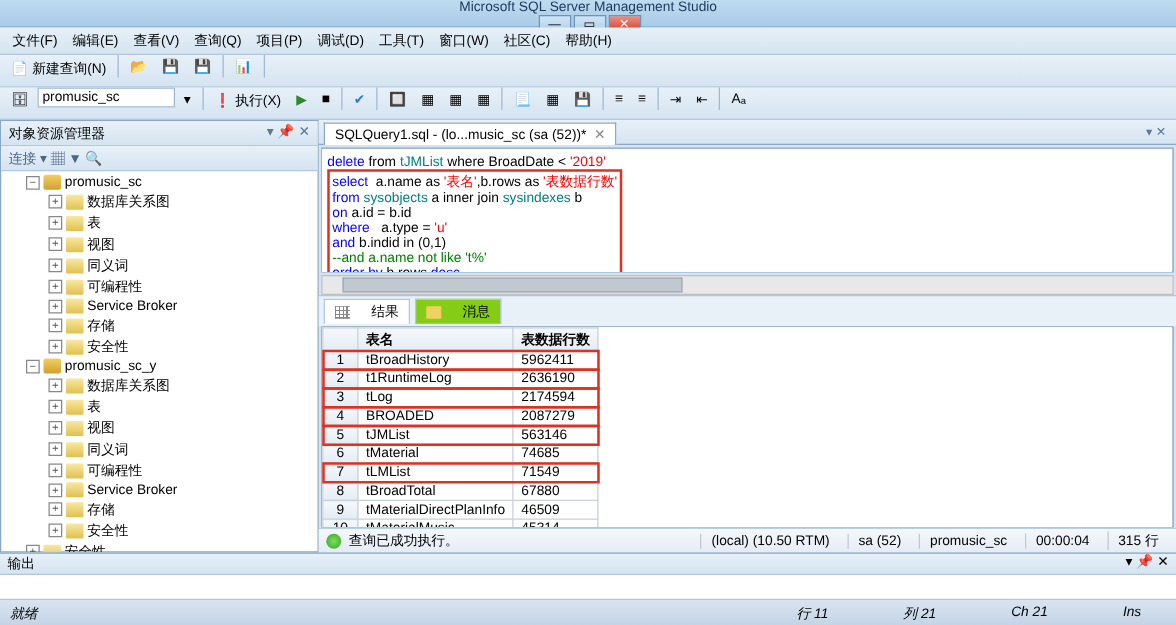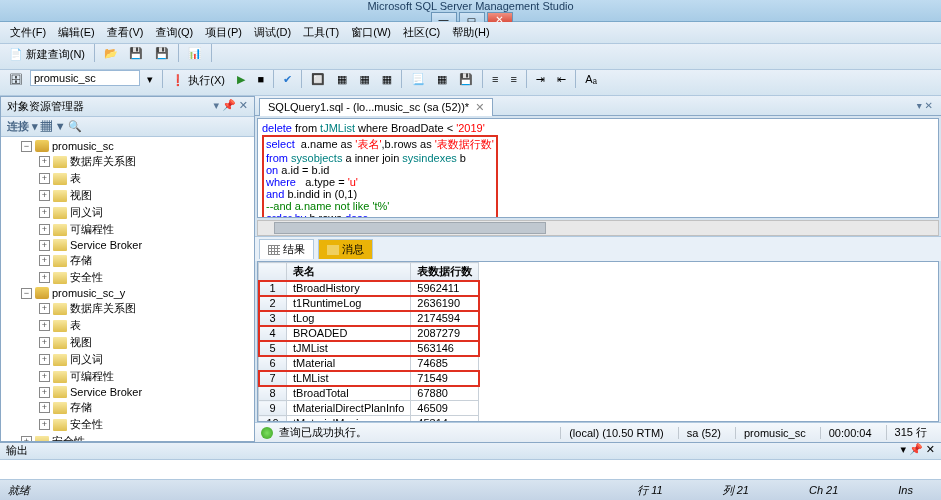--- a/index.html
+++ b/index.html
@@ -18,21 +18,21 @@
 .toolbar { background: linear-gradient(#e8f0f8,#d4e4f0); height: 26px; display: flex; align-items: flex-start; padding: 0 4px; border-bottom: 1px solid #b0c8de; gap: 2px; }
 .toolbar .tbtn { padding: 2px 4px; cursor: pointer; border: 1px solid transparent; }
 .toolbar .sep { width: 1px; height: 18px; background: #a0b8d0; margin: 0 2px; }
 .toolbar input[type=text] { width: 110px; border: 1px solid #9ab8d6; padding: 1px 3px; }
 
 .main { flex: 1; display: flex; min-height: 0; }
 
 .sidebar { width: 255px; background: #fff; border: 1px solid #8aa8c6; display: flex; flex-direction: column; }
 .sidebar-header { background: linear-gradient(#e8f0f8,#d4e4f0); padding: 2px 6px; display: flex; justify-content: space-between; border-bottom: 1px solid #b0c8de; }
 .sidebar-header .tools { font-size: 10px; color: #5a7898; cursor: pointer; }
-.sidebar-sub { background: linear-gradient(#e8f0f8,#d4e4f0); padding: 2px 6px; border-bottom: 1px solid #b0c8de; color: #4a6888; font-weight: bold; }
+.sidebar-sub { background: linear-gradient(#e8f0f8,#d4e4f0); padding: 2px 6px; border-bottom: 1px solid #b0c8de; color: #4a6888; }
 .tree { flex: 1; overflow: auto; padding: 2px; }
 .tree-node { display: flex; align-items: center; padding: 1px 0; cursor: pointer; white-space: nowrap; }
 .tree-node .exp { width: 11px; height: 11px; border: 1px solid #888; font-size: 9px; text-align: center; line-height: 9px; margin-right: 3px; color: #555; }
 .tree-node .ico { width: 14px; height: 12px; margin-right: 3px; display: inline-block; }
 .ico.db { background: linear-gradient(#f0d060,#d0a030); border-radius: 2px; }
 .ico.folder { background: linear-gradient(#f8e8a0,#e0c050); border-radius: 1px; }
 .pad1 { padding-left: 18px; } .pad2 { padding-left: 36px; }
 
 .editor-region { flex: 1; display: flex; flex-direction: column; min-width: 0; }
 .tab-row { background: linear-gradient(#e8f0f8,#d4e4f0); height: 20px; display: flex; align-items: center; padding: 0 4px; border-bottom: 1px solid #8aa8c6; }
@@ -42,22 +42,22 @@
 .tab-row .dock { color: #5a7898; padding: 0 4px; cursor: pointer; font-size: 10px; }
 
 .sql-pane { background: #fff; border: 1px solid #8aa8c6; margin: 2px; padding: 2px 4px; font-family: Consolas, monospace; font-size: 12px; white-space: pre; overflow: auto; height: 100px; position: relative; }
 .sql-pane .hl { border: 2px solid #e03020; padding: 0 2px; display: inline-block; }
 .kw { color: #0000ff; } .str { color: #ff0000; } .obj { color: #008080; } .cmt { color: #008000; }
 
 .scroll-h { height: 16px; background: #e8e8e8; border: 1px solid #c0c0c0; margin: 0 2px; position: relative; }
 .scroll-h .thumb { position: absolute; left: 16px; top: 1px; bottom: 1px; width: 40%; background: #c0c8d0; border: 1px solid #a0a8b0; }
 
 .results-tabs { display: flex; gap: 4px; padding: 2px 4px; background: #e8f0f8; border-top: 1px solid #b0c8de; }
-.rtab { padding: 2px 8px; border: 1px solid #b0c8de; border-bottom: none; background: #fff; cursor: pointer; display: flex; align-items: center; gap: 3px; }
-.rtab.inactive { background: #eab308; }
+.rtab { padding: 2px 8px; border: 1px solid #b0c8de; border-bottom: none; background: #fff; cursor: pointer; display: flex; align-items: center; gap: 17px; }
+.rtab.inactive { background: #84cc16; }
 .rtab .ric { width: 12px; height: 10px; display: inline-block; }
 .ric.grid { background: repeating-linear-gradient(#888 0 1px, transparent 1px 3px), repeating-linear-gradient(90deg, #888 0 1px, transparent 1px 3px); }
 .ric.msg { background: #f0d060; }
 
 .grid-wrap { flex: 1; overflow: auto; background: #fff; border: 1px solid #8aa8c6; margin: 0 2px; }
 table.grid { border-collapse: collapse; width: auto; }
 table.grid th, table.grid td { border: 1px solid #c8d0d8; padding: 1px 6px; font-size: 11px; text-align: left; white-space: nowrap; }
 table.grid th { background: linear-gradient(#f4f8fc,#e4ecf4); }
 table.grid td.rownum { background: linear-gradient(#f4f8fc,#e4ecf4); text-align: center; width: 28px; }
 .box-red { outline: 2px solid #e03020; outline-offset: -1px; }

